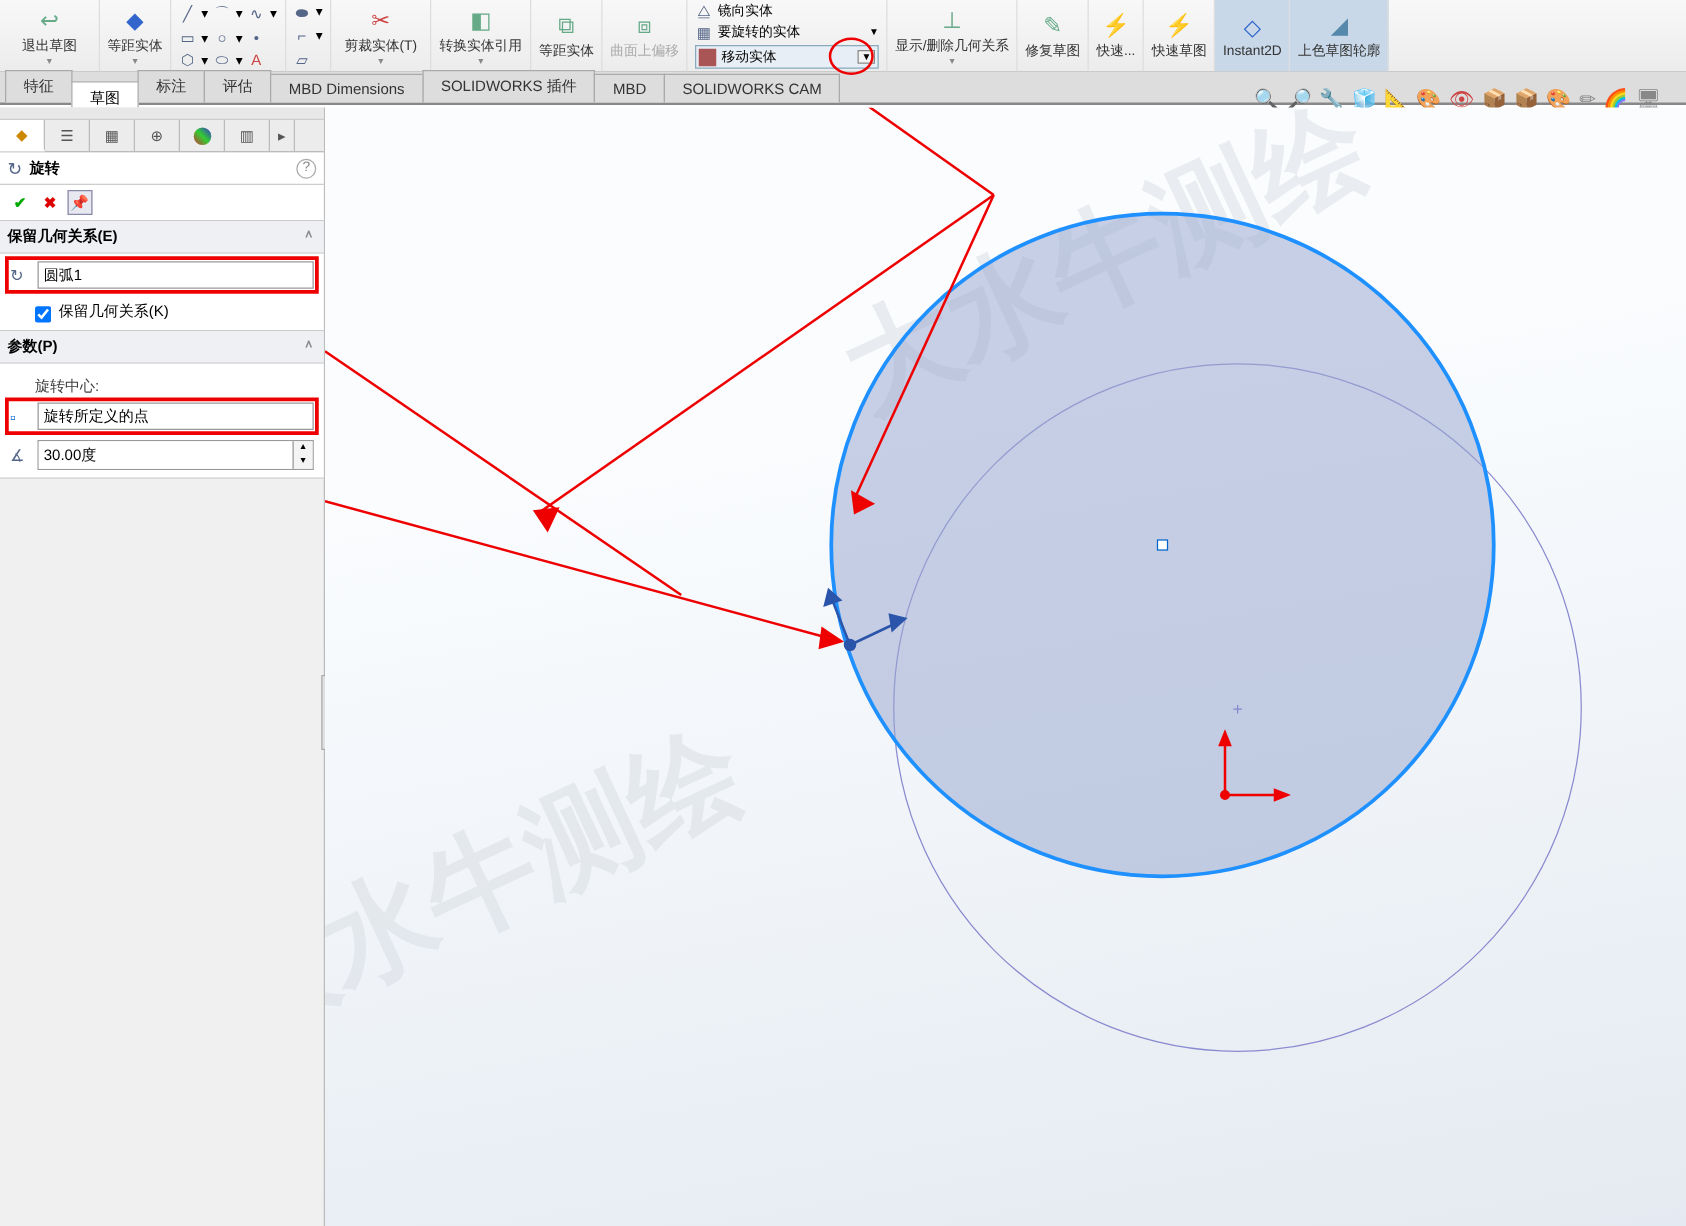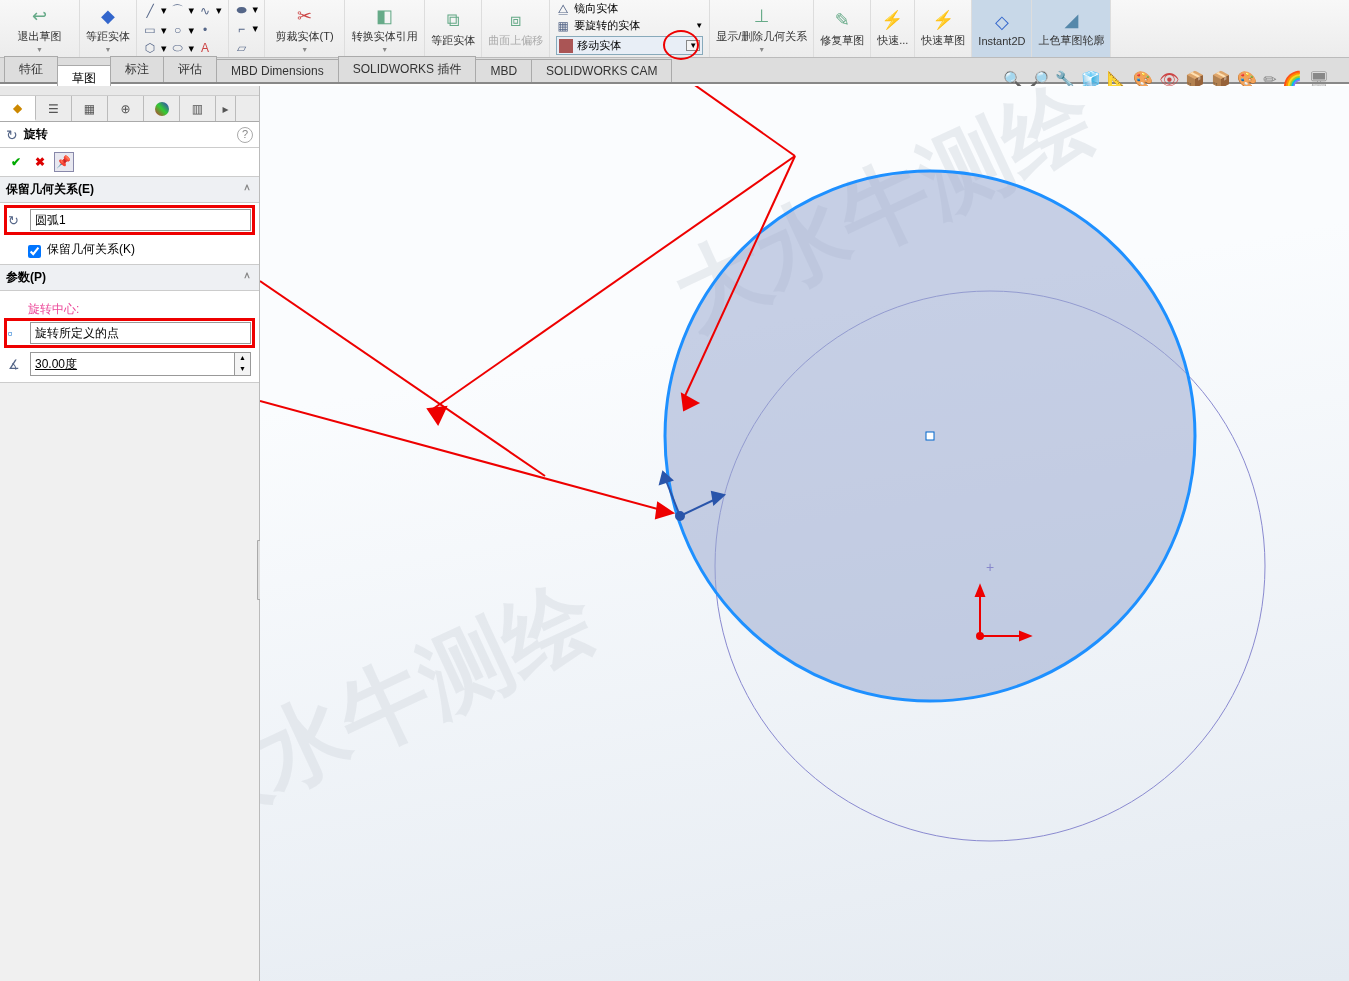--- a/index.html
+++ b/index.html
@@ -46,24 +46,24 @@
   .pm-actions .pin { border:1px solid #88a; background:#e8e8f0; color:#558; }
   
   .pm-section-head { display:flex; align-items:center; padding:4px 6px; background:#eef0f3; font-weight:bold; border-bottom:1px solid #ccc; }
   .pm-section-head .ch { margin-left:auto; color:#888; }
   .pm-body { padding:6px 8px; background:#fff; border-bottom:1px solid #ccc; }
   .sel-box { display:flex; align-items:center; gap:6px; }
   .sel-ico { width:16px; color:#568; font-size:13px; }
   .sel-input { flex:1; border:1px solid #999; height:22px; padding:0 4px; background:#fff; font-size:12px; }
   .highlight { outline:3px solid #e00; outline-offset:1px; }
   .chk-row { display:flex; align-items:flex-end; gap:6px; margin-top:10px; padding-left:20px; }
-  .sub-label { padding:4px 0 4px 20px; color:#ec4899; }
+  .sub-label { padding:4px 0 4px 20px; color:#404040; }
   .spin-row { display:flex; align-items:center; gap:6px; }
   .spin-input { flex:1; border:1px solid #999; height:24px; display:flex; }
-  .spin-input input { flex:1; border:none; padding:0 4px; font-size:12px;text-decoration:underline; }
+  .spin-input input { flex:1; border:none; padding:0 4px; font-size:12px; }
   .spin-btns { width:16px; display:flex; flex-direction:column; }
   .spin-btns div { flex:1; border-left:1px solid #999; text-align:center; font-size:7px; line-height:9px; background:#f4f4f4; }
   
   .drag-handle { position:absolute; top:540px; left:257px; width:8px; height:60px; background:#e0e0e0; border:1px solid #aaa; border-radius:0 4px 4px 0; }
   
   
   .viewport { position:absolute; top:86px; left:260px; right:0; bottom:0; background:linear-gradient(170deg,#fafcfe 30%,#e4eaf1 100%); overflow:hidden; }
   .watermark { position:absolute; color:#d8dde3; font-size:90px; font-weight:bold; transform:rotate(-25deg); opacity:.5; pointer-events:none; }
   
   

